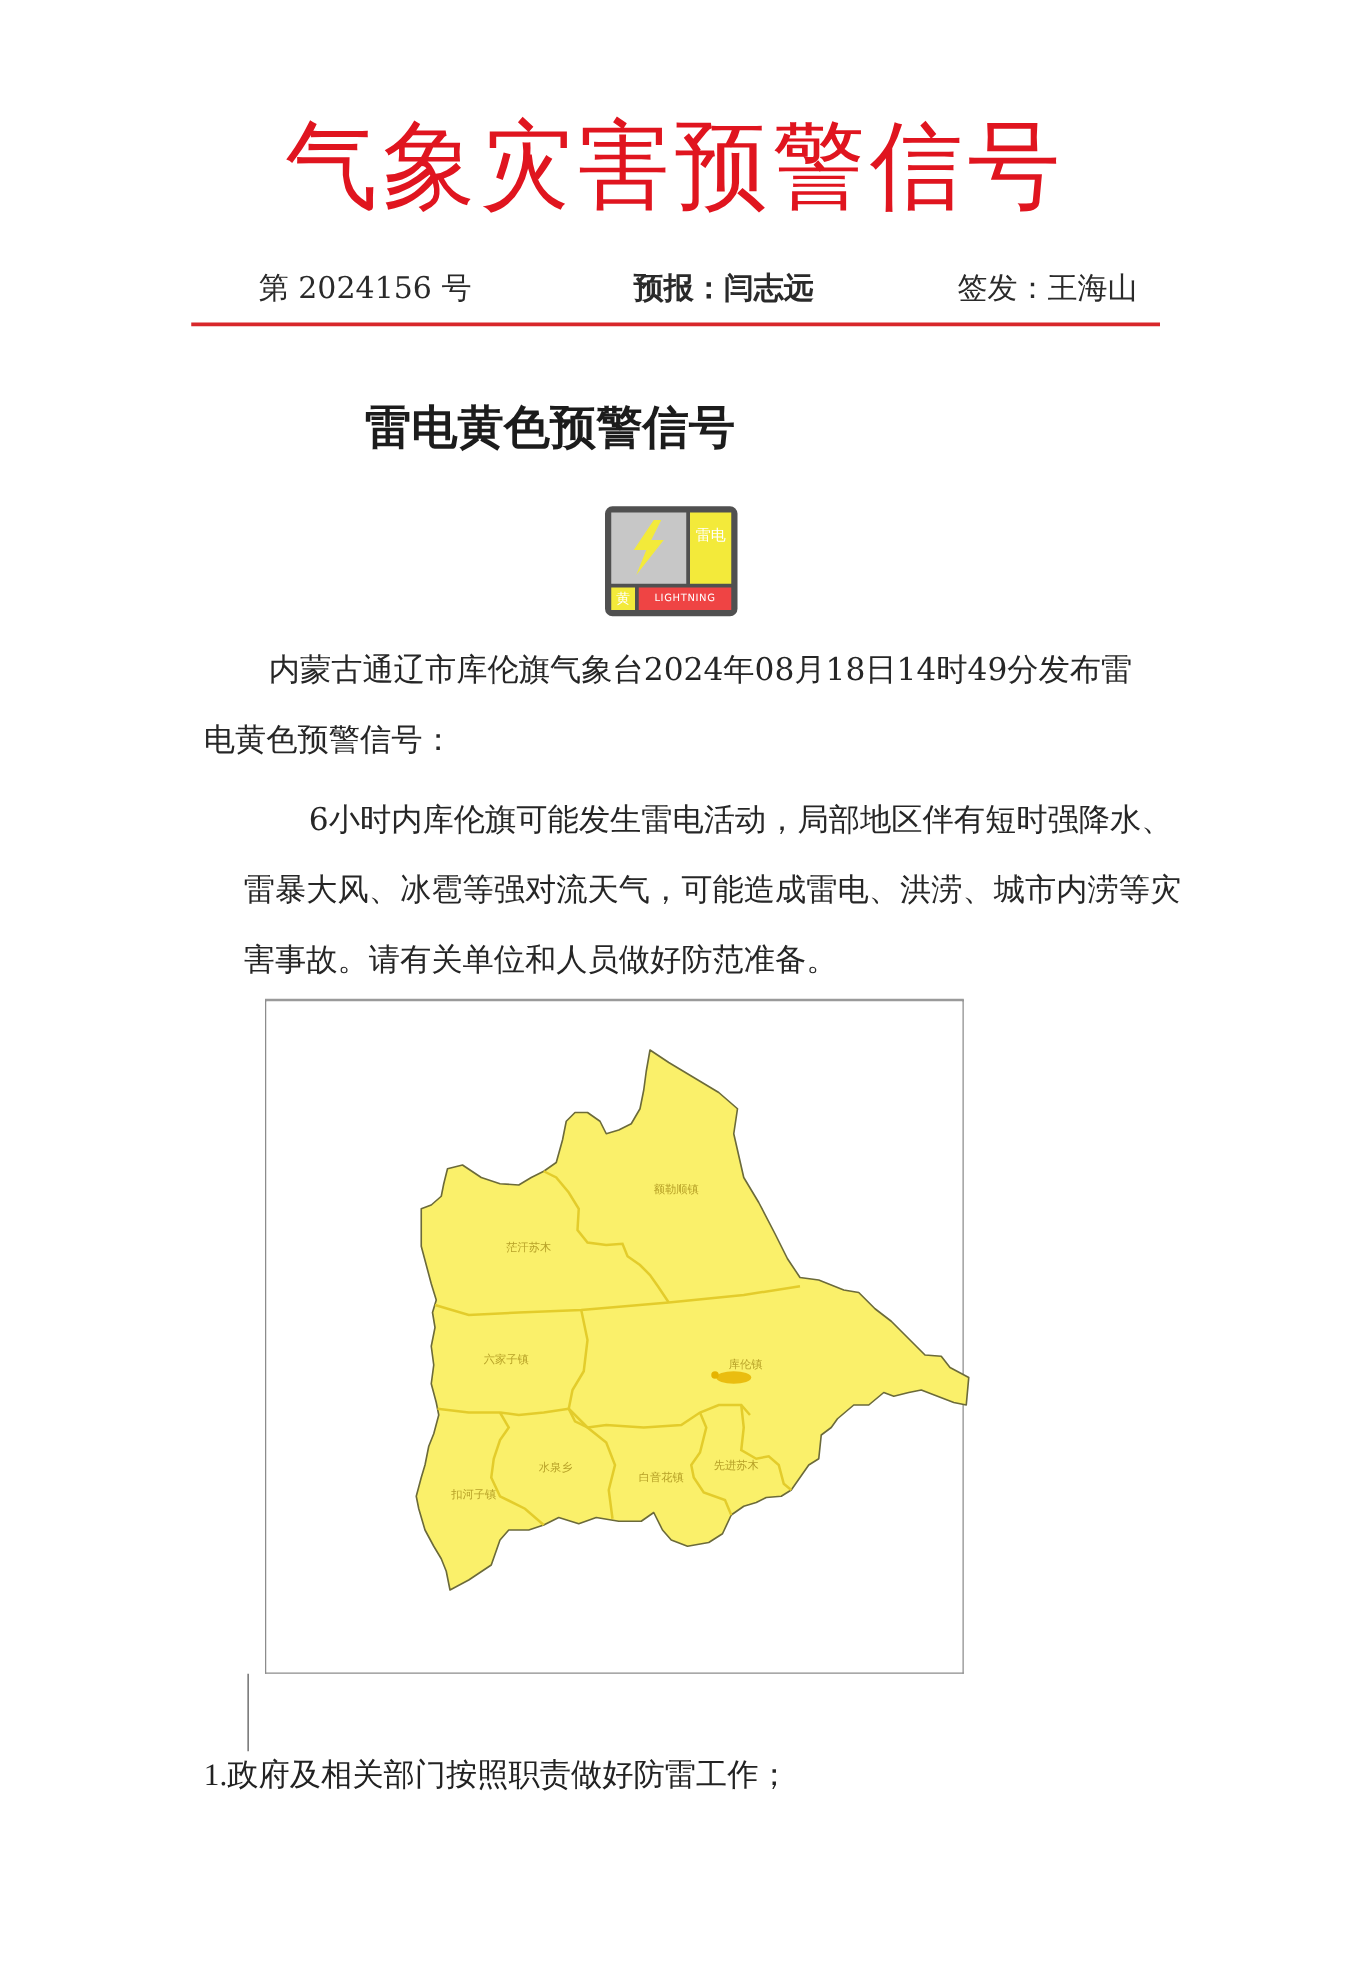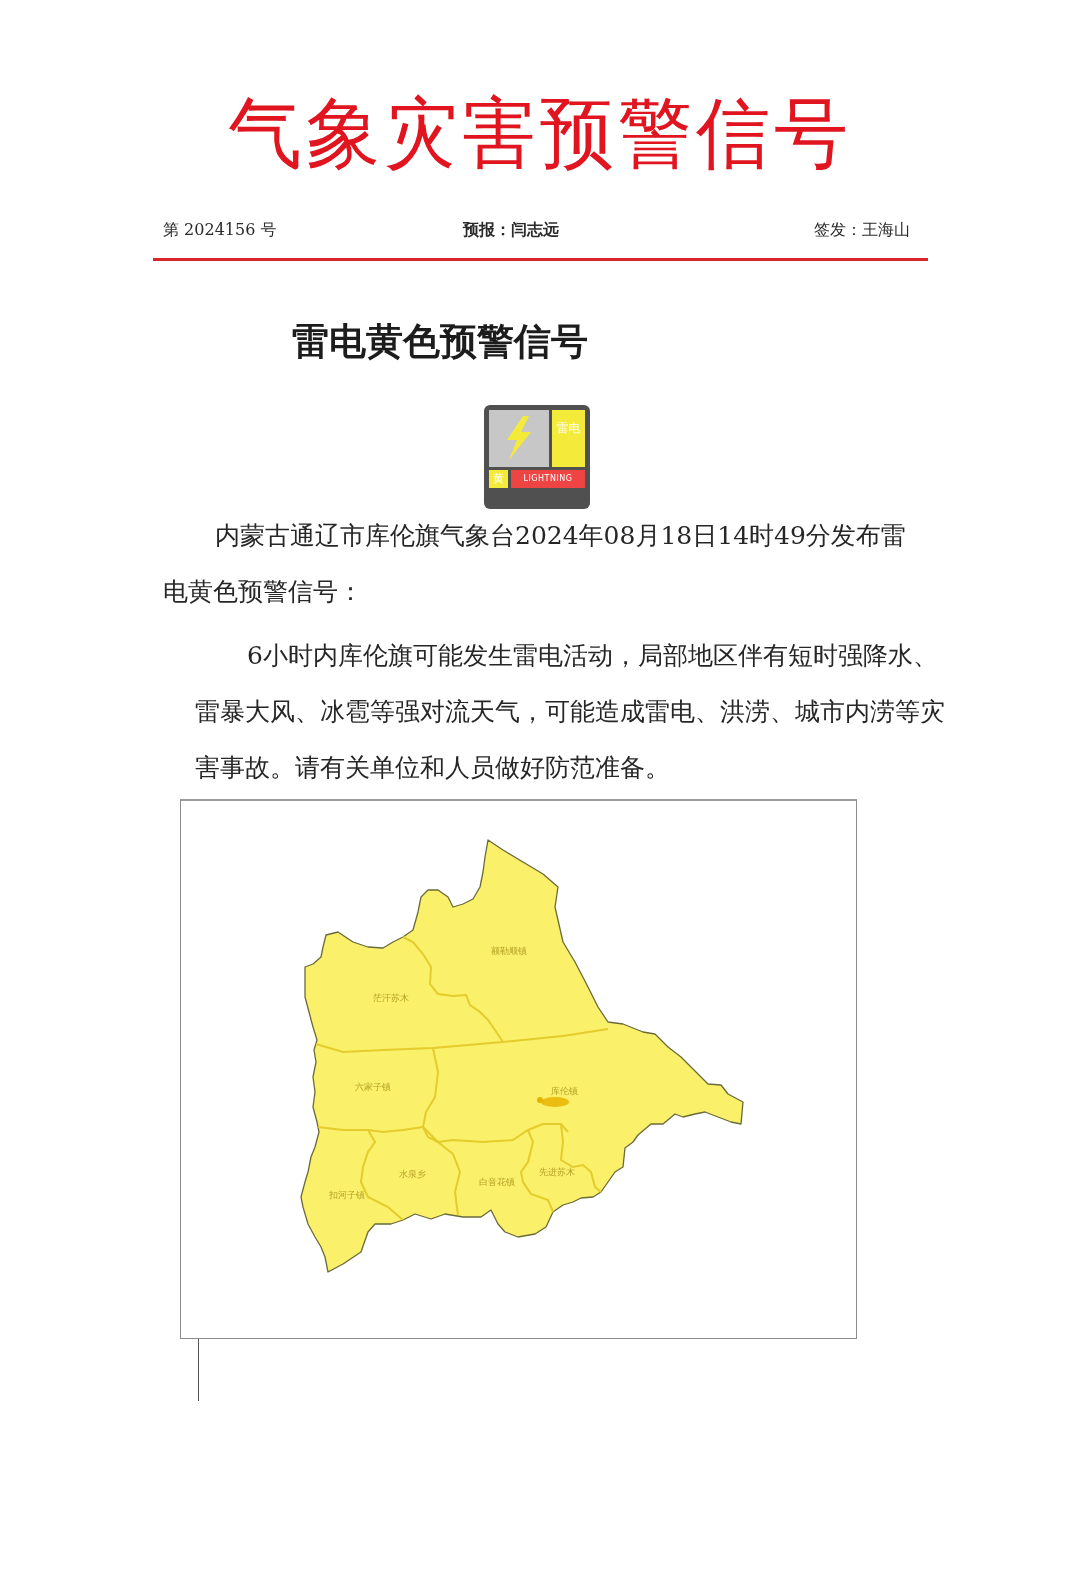--- a/index.html
+++ b/index.html
@@ -1,36 +1,36 @@
 <!DOCTYPE html>
 <html><head>
 <meta charset="utf-8">
 <style>
   html, body { margin:0; padding:0; background:#ffffff; }
   body { width:1080px; height:1577px; position:relative; overflow:hidden;
          font-family:"DejaVu Serif","Liberation Serif",serif; color:#1a1a1a; }
   .abs { position:absolute; }
   .main-title { left:0; width:1080px; top:88px; text-align:center; font-size:74px; color:#e0151f;
                 letter-spacing:4px; font-family:"DejaVu Serif",serif; line-height:90px; transform:scaleY(1.05); }
-  .meta { top:213px; font-size:16px; line-height:34px; color:#2a2a2a; }
+  .meta { top:213px; font-size:24px; line-height:34px; color:#2a2a2a;margin-left:44px; }
   .meta-left { left:163px; }
   .meta-mid { left:463px;font-weight:bold; }
   .meta-right { right:170px;text-align:right; }
   .red-rule { left:153px; top:258px; width:775px; height:3px; background:#d8272a; }
   .sub-title { left:0; width:880px; top:316px; text-align:center; font-size:37px; font-weight:bold; color:#1c1c1c; line-height:50px; }
-  .badge { left:484px; top:405px; width:106px; height:104px; background:#505050; border-radius:6px; }
+  .badge { left:484px; top:405px; width:106px; height:88px; background:#505050; border-radius:6px; }
   .badge .lg { position:absolute; left:5px; top:5px; width:60px; height:57px; background:#c7c7c7; }
   .badge .rt { position:absolute; left:68px; top:5px; width:33px; height:57px; background:#f3ea3a;
                font-size:12px; color:#fff; text-align:center; line-height:18px; padding-top:9px; box-sizing:border-box; }
   .badge .bl { position:absolute; left:5px; top:65px; width:19px; height:18px; background:#f3ea3a; font-size:11px; color:#fff; text-align:center; line-height:18px; }
   .badge .br { position:absolute; left:27px; top:65px; width:74px; height:18px; background:#ef4444; font-size:8px; color:#fff; text-align:center; line-height:18px; font-family:"DejaVu Sans",sans-serif; letter-spacing:0.5px; }
   .para { left:163px; width:752px; font-size:25px; line-height:56px; color:#262626; text-indent:52px; }
   .p1 { top:508px; }
   .p2 { top:628px;margin-left:32px; }
-  .map-frame { left:180px; top:799px; width:677px; height:540px; border:1px solid #8c8c8c; border-top:2px solid #9a9a9a; box-sizing:border-box; background:#fff;padding-left:16px; }
+  .map-frame { left:212px; top:799px; width:559px; height:540px; border:1px solid #8c8c8c; border-top:2px solid #9a9a9a; box-sizing:border-box; background:#fff;padding-left:16px; }
   .stray-line { left:198px; top:1339px; width:1px; height:62px; background:#555; }
   .map-svg { position:absolute; left:0; top:0; }
   .list { left:163px; top:1403px; font-size:25px; line-height:35px; color:#222; font-family:"Liberation Serif",serif; }
   .region-label { font-family:"DejaVu Sans",sans-serif; font-size:9px; fill:#b7a128; }
 </style>
 </head>
 <body>
 
 <div class="abs main-title">气象灾害预警信号</div>
 
@@ -84,13 +84,14 @@
     <text class="region-label" x="568" y="1092">库伦镇</text>
     <text class="region-label" x="416" y="1175">水泉乡</text>
     <text class="region-label" x="346" y="1196">扣河子镇</text>
     <text class="region-label" x="496" y="1183">白音花镇</text>
     <text class="region-label" x="556" y="1173">先进苏木</text>
   </svg>
 </div>
 <div class="abs stray-line"></div>
 
 <div class="abs list">
+  <div>1.政府及相关部门按照职责做好防雷工作；</div>
 </div>
 
 </body></html>

